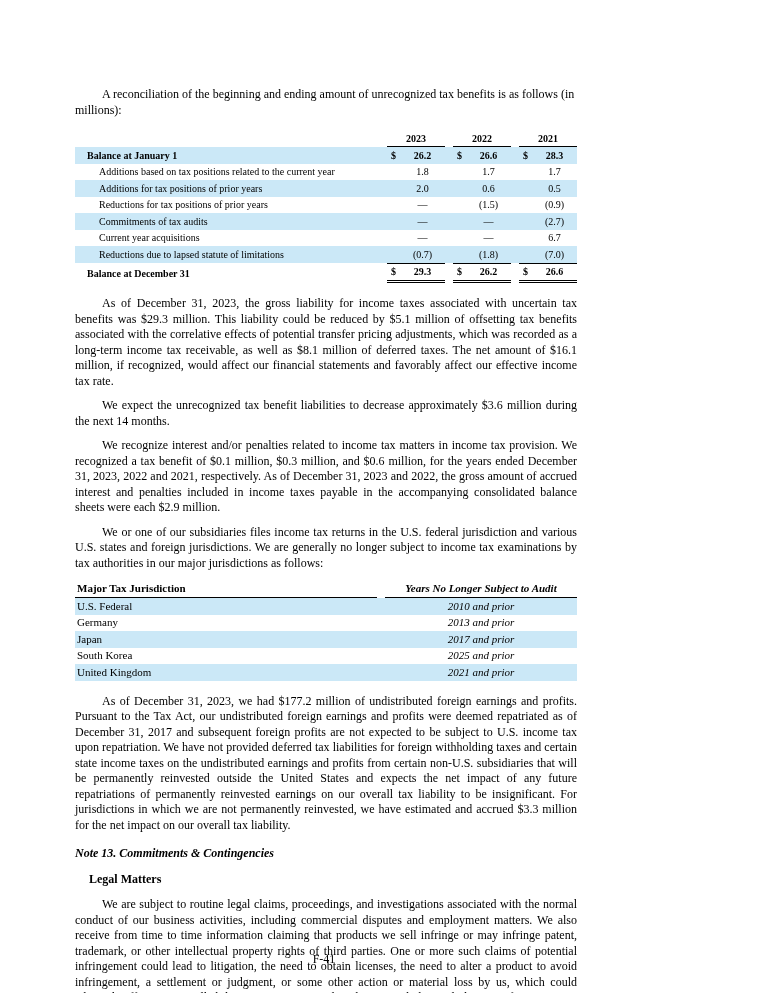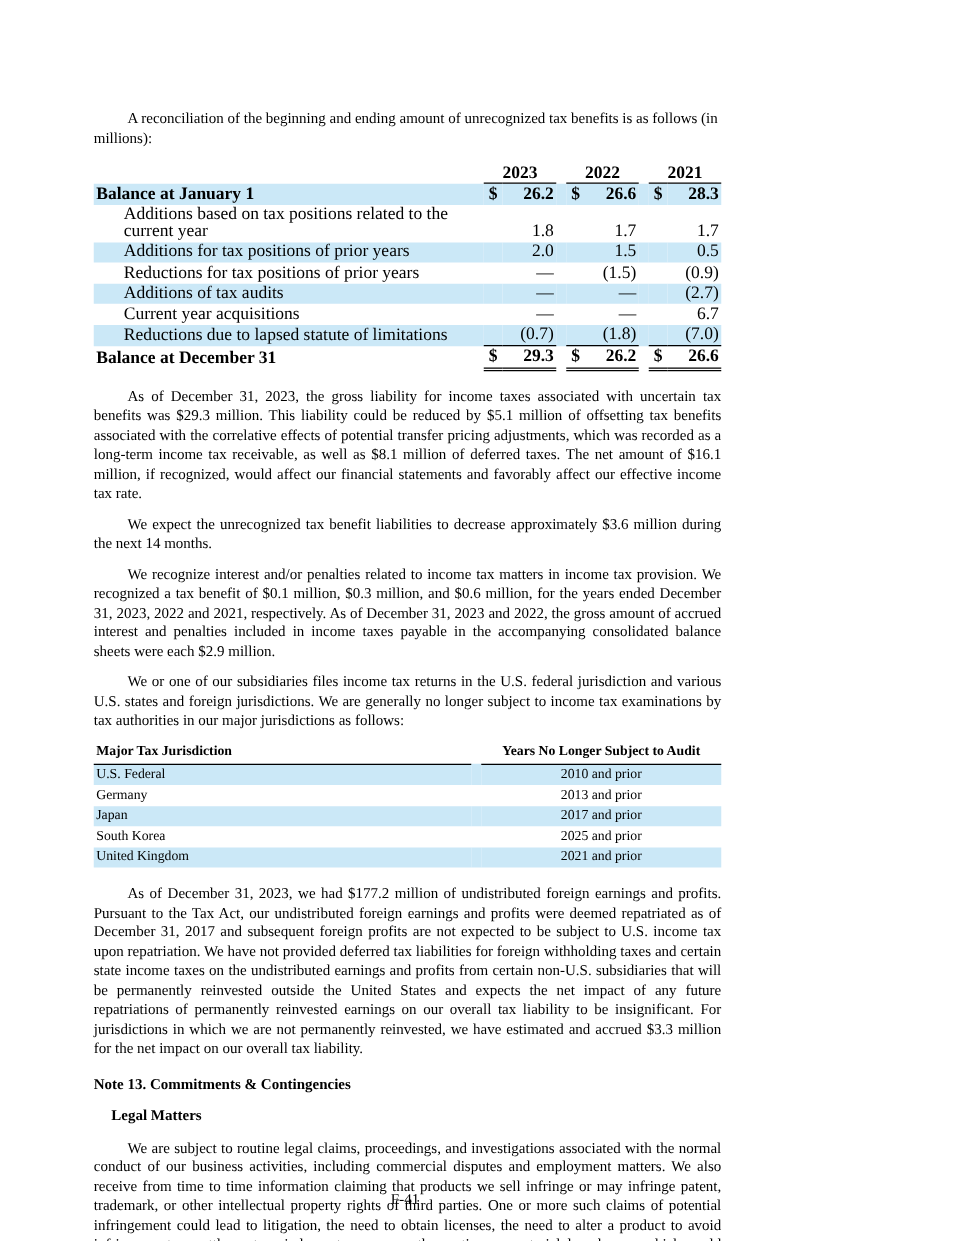--- a/index.html
+++ b/index.html
@@ -22,28 +22,28 @@
     text-align: justify;
     text-indent: 27px;
   }
   p.intro-para { margin: 0 0 12px 0; text-indent: 27px; }
 
   
   table.fin {
     width: 100%;
     border-collapse: collapse;
     margin: 0 0 13px 0;
-    font-size: 14px;
+    font-size: 10px;
     line-height: 13.5px;
   }
   table.fin td { padding: 1.5px 0; vertical-align: bottom; }
-  table.fin .lbl { text-align: left; padding-left: 2px; }
+  table.fin .lbl { text-align: left; padding-left: 12px; }
   table.fin tr.ind .lbl { padding-left: 24px; }
   table.fin .usd { width: 15px; text-align: left; padding-left: 4px; }
-  table.fin .val { width: 43px; text-align: right; padding-right: 2px; }
+  table.fin .val { width: 43px; text-align: center; padding-right: 2px; }
   table.fin .gap { width: 8px; }
   table.fin .yearhead {
     text-align: center;
     font-weight: bold;
     border-bottom: 1.5px solid #000;
     padding-bottom: 1px;
   }
   table.fin tr.shaded td { background: var(--shade); }
   tr.boldrow td { font-weight: bold; }
   table.fin .rule { border-bottom: 1px solid #000; }
@@ -53,25 +53,25 @@
   table.jur {
     width: 100%;
     border-collapse: collapse;
     margin: 3px 0 13px 0;
     font-size: 11px;
     line-height: 13.5px;
   }
   table.jur th, table.jur td { padding: 1.5px 0; vertical-align: bottom; }
   table.jur th { font-weight: bold; border-bottom: 1.5px solid #000; padding-bottom: 2px; }
   table.jur .jname  { text-align: left; padding-left: 2px; }
-  table.jur .jyears { text-align: center; width: 192px; }
+  table.jur .jyears { text-align: center; width: 192px; font-style: italic; }
   table.jur .jgap   { width: 8px; border-bottom: none; }
   table.jur tr.shaded td { background: var(--shade); }
 
-  .note-heading { font-weight: bold; margin: 13px 0 10px 0; }
+  .note-heading { font-weight: bold; margin: 13px 0 10px 0; font-style: italic; }
   .sub-heading  { font-weight: bold; margin: 0 0 10px 14px; }
 
   .page-footer {
     position: absolute;
     left: 0; bottom: 26px;
     width: 100%;
     text-align: center;
   }
 </style>
 </head>
@@ -112,38 +112,38 @@
       <td class="gap"></td>
       <td class="usd"></td>
       <td class="val">1.7</td>
     </tr>
     <tr class="ind shaded">
       <td class="lbl">Additions for tax positions of prior years</td>
       <td class="usd"></td>
       <td class="val">2.0</td>
       <td class="gap"></td>
       <td class="usd"></td>
-      <td class="val">1.5</td>
+      <td class="val">0.6</td>
       <td class="gap"></td>
       <td class="usd"></td>
       <td class="val">0.5</td>
     </tr>
     <tr class="ind">
       <td class="lbl">Reductions for tax positions of prior years</td>
       <td class="usd"></td>
       <td class="val">—</td>
       <td class="gap"></td>
       <td class="usd"></td>
       <td class="val">(1.5)</td>
       <td class="gap"></td>
       <td class="usd"></td>
       <td class="val">(0.9)</td>
     </tr>
     <tr class="ind shaded">
-      <td class="lbl">Additions of tax audits</td>
+      <td class="lbl">Commitments of tax audits</td>
       <td class="usd"></td>
       <td class="val">—</td>
       <td class="gap"></td>
       <td class="usd"></td>
       <td class="val">—</td>
       <td class="gap"></td>
       <td class="usd"></td>
       <td class="val">(2.7)</td>
     </tr>
     <tr class="ind">

